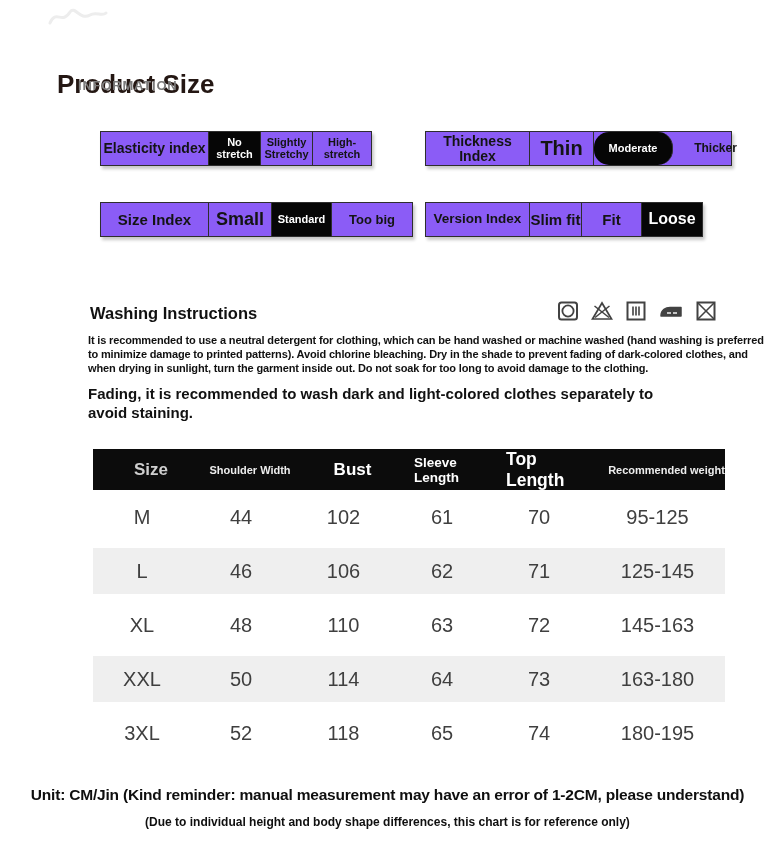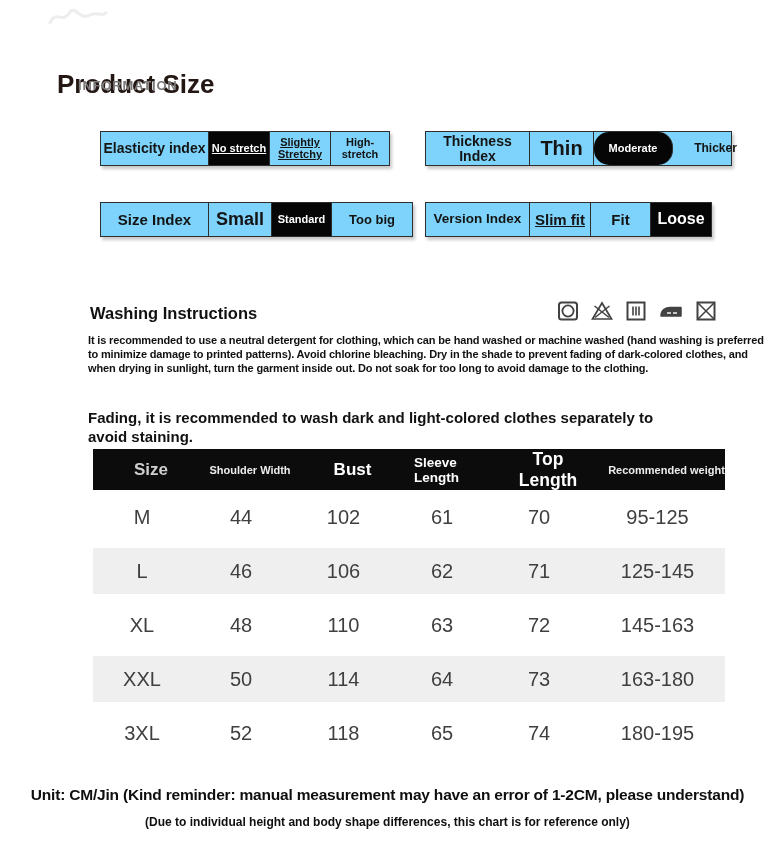--- a/index.html
+++ b/index.html
@@ -7,52 +7,52 @@
         font-family:"Liberation Sans",sans-serif;color:#1c1c1c;}
 
   
   .squiggle{position:absolute;left:46px;top:3px;}
 
   
   .title{position:absolute;left:57px;top:31px;font-size:26px;font-weight:700;color:#241713;letter-spacing:0;margin-top:38px;}
   .subtitle{position:absolute;left:78px;top:78px;font-size:13px;font-weight:700;color:#7b7b7b;letter-spacing:.8px;}
 
   
-  .itbl{position:absolute;display:flex;height:33px;border:1px solid #2e2e2e;background:#7dd3fc;
+  .itbl{position:absolute;display:flex;height:33px;border:1px solid #2e2e2e;background:#8b5cf6;
         box-shadow:2px 3px 3px rgba(0,0,0,.22);}
   .itbl .c{display:flex;align-items:center;justify-content:center;text-align:center;
            border-right:1px solid #2e2e2e;font-weight:700;color:#141414;line-height:1.05;box-sizing:border-box;}
   .itbl .c:last-child{border-right:none;}
   .itbl .c.active{background:#060606;color:#fff;}
   #t-elastic{left:100px;top:131px;}
   #t-thick{left:425px;top:131px;}
   #t-size{left:100px;top:202px;}
   #t-version{left:425px;top:202px;}
   .w108{width:108px;} .w104{width:104px;} .w64{width:64px;} .w63{width:63px;}
-  .w61{width:61px;text-decoration:underline;} .w60{width:60px;} .w59{width:79px;border-radius:15px;} .w58{width:58px;} .w57{width:80px;}
+  .w61{width:52px;} .w60{width:60px;} .w59{width:79px;border-radius:15px;} .w58{width:58px;} .w57{width:80px;}
   .fs11{font-size:11px;} .fs12{font-size:12px;padding-left:27px;} .fs13{font-size:13px;} .fs135{font-size:13.5px;}
   .fs14{font-size:14px;} .fs15{font-size:15px;} .fs16{font-size:16px;} .fs18{font-size:18px;} .fs20{font-size:20px;}
 
   
   .wash-head{position:absolute;left:90px;top:304px;font-size:16.5px;font-weight:700;color:#111;}
   .wash-icons{position:absolute;left:557px;top:300px;display:flex;gap:11px;}
   .wash-icons svg{display:block;}
   .wash-para{position:absolute;left:88px;top:333px;width:688px;font-size:11px;font-weight:700;
              line-height:14px;letter-spacing:-.15px;color:#111;}
   .wash-note{position:absolute;left:88px;top:384px;width:575px;font-size:15px;font-weight:700;
-             line-height:19px;color:#111;margin-top:24px;}
+             line-height:19px;color:#111;}
 
   
   .chart{position:absolute;left:93px;top:449px;width:632px;}
   .chart .hrow{display:flex;height:41px;background:#0c0c0c;align-items:center;}
   .chart .hrow .hc{display:flex;align-items:center;justify-content:center;height:100%;box-sizing:border-box;padding-left:18px;}
   .chart .brow{display:flex;height:54px;align-items:center;}
   .chart .brow.stripe{background:#efefef;border-top:4px solid #fff;border-bottom:4px solid #fff;height:46px;}
   .chart .bc{display:flex;align-items:center;justify-content:center;font-size:20px;color:#3f3f3f;}
-  .cw0{width:98px;} .cw1{width:100px;} .cw2{width:105px;} .cw3{width:92px;} .cw4{width:102px;text-align:center;} .cw5{width:135px;}
+  .cw0{width:98px;} .cw1{width:100px;} .cw2{width:105px;} .cw3{width:92px;} .cw4{width:102px;} .cw5{width:135px;}
   .h-size{font-size:17px;font-weight:600;color:#cfcfcf;}
   .h-sw{font-size:11px;font-weight:700;color:#ededed;}
   .h-bust{font-size:17px;font-weight:700;color:#fff;}
   .h-sl{font-size:13.5px;font-weight:700;color:#fff;}
   .h-tl{font-size:17.5px;font-weight:700;color:#fff;}
   .h-rw{font-size:11px;font-weight:700;color:#ededed;}
 
   
   .foot1{position:absolute;left:0;top:786px;width:775px;text-align:center;font-size:15.5px;
          font-weight:700;letter-spacing:-.2px;color:#0f0f0f;}

